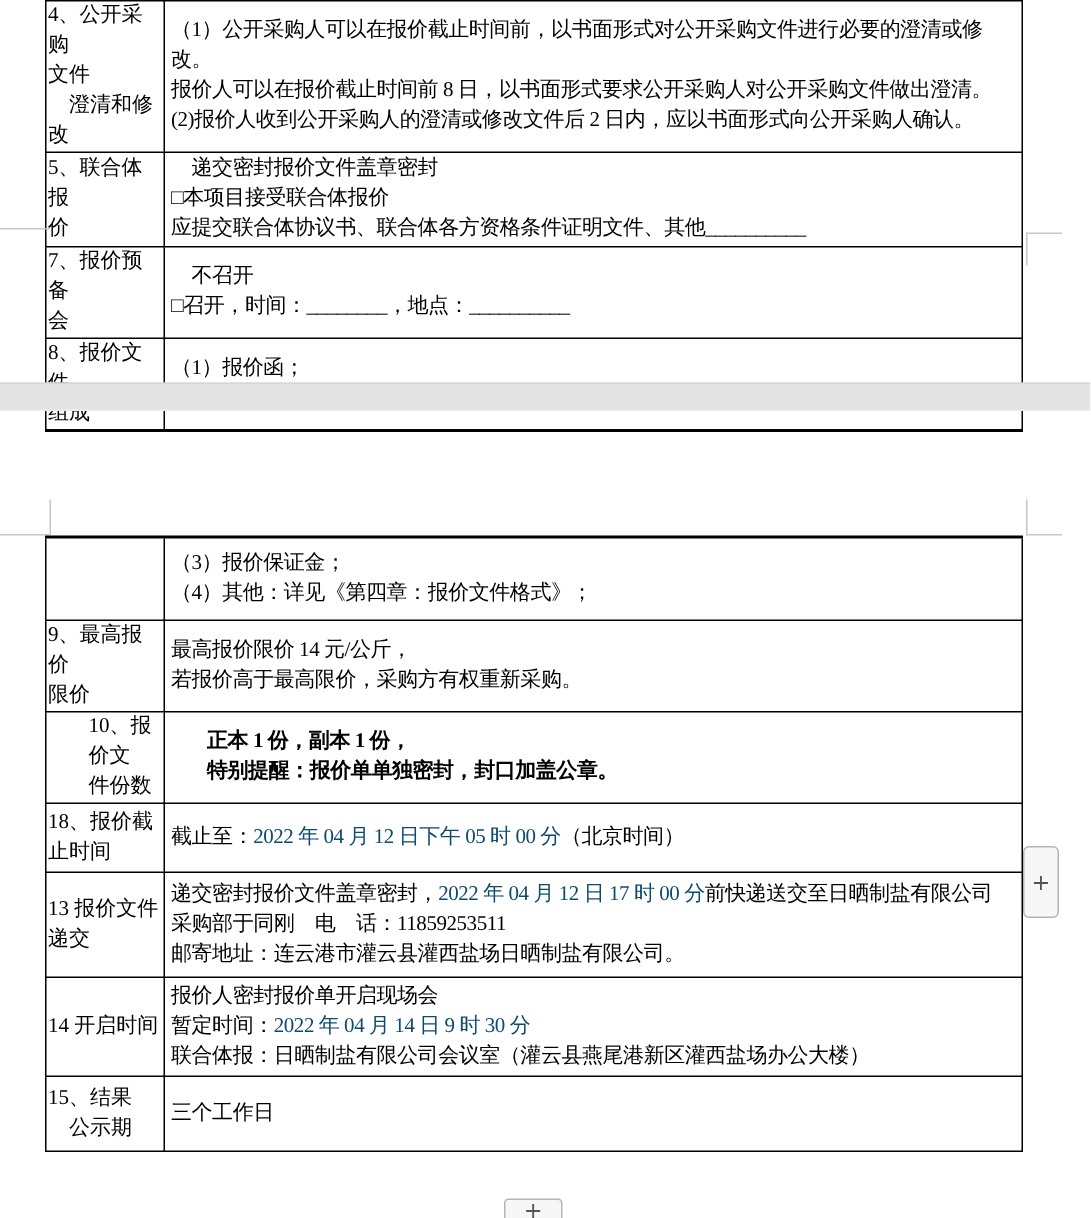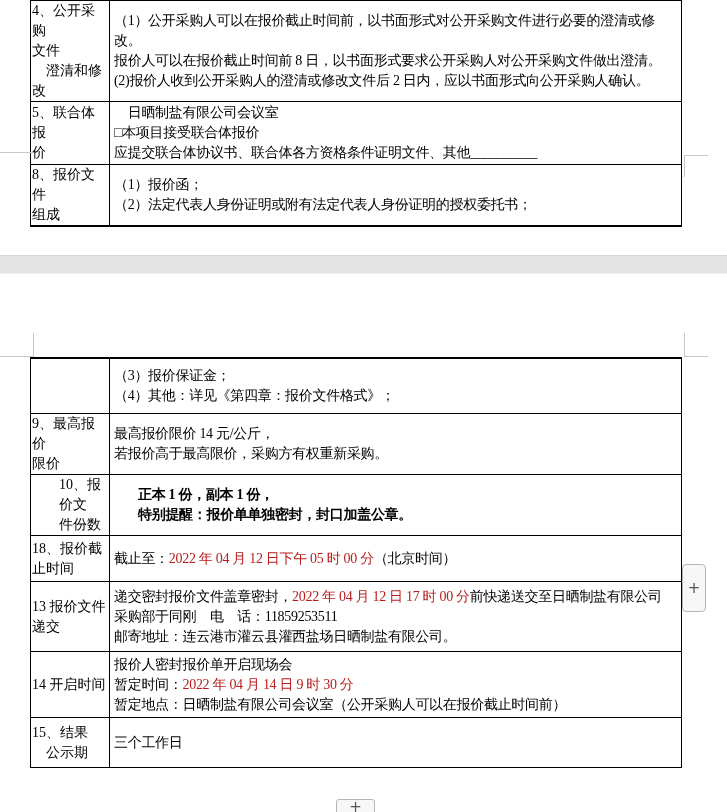--- a/index.html
+++ b/index.html
@@ -27,21 +27,21 @@
   #table1 tr:last-child td{border-bottom-width:2px;}
   #table2 tr:first-child td{border-top-width:2px;}
   #table2 tr.r8c td{height:52px;}
   #table2 tr.r9 td{height:41px;}
   #table2 tr.r10 td{height:42px;padding-left:28px;}
   #table2 tr.r11 td{height:67px;}
   #table2 tr.r12 td{height:43px;}
   #table2 tr.r13 td{height:67px;}
   #table2 tr.r14 td{height:63px;}
   #table2 tr.r15 td{height:47px;}
-  .red{color:#b91c1c;}
+  .red{color:#0c4a6e;}
   .bold{font-weight:bold;}
   .page-gap{
     position:absolute;left:0;top:255px;width:727px;height:17px;
     background:#e4e4e4;border-top:1px solid #d6d6d6;border-bottom:1px solid #ededed;
   }
   .crop{position:absolute;background:#c8c8c8;}
   .crop.h{height:1px;}
   .crop.v{width:1px;}
   .add-btn{
     position:absolute;background:#f7f7f7;border:1px solid #b5b5b5;border-radius:4px;
@@ -75,23 +75,33 @@
         <div class="line">报价人可以在报价截止时间前 8 日，以书面形式要求公开采购人对公开采购文件做出澄清。</div>
         <div class="line">(2)报价人收到公开采购人的澄清或修改文件后 2 日内，应以书面形式向公开采购人确认。</div>
       </td>
     </tr>
     <tr class="r5">
       <td class="lbl">
         <div>5、联合体报
 价</div>
       </td>
       <td class="cnt">
-        <div class="line">　日晒制盐有限公司会议室</div>
+        <div class="line">　递交密封报价文件盖章密封</div>
         <div class="line">□本项目接受联合体报价</div>
         <div class="line">应提交联合体协议书、联合体各方资格条件证明文件、其他__________</div>
+      </td>
+    </tr>
+    <tr class="r7">
+      <td class="lbl">
+        <div>7、报价预备
+会</div>
+      </td>
+      <td class="cnt">
+        <div class="line">　不召开</div>
+        <div class="line">□召开，时间：________，地点：__________</div>
       </td>
     </tr>
     <tr class="r8">
       <td class="lbl">
         <div>8、报价文件
 组成</div>
       </td>
       <td class="cnt">
         <div class="line">（1）报价函；</div>
         <div class="line">（2）法定代表人身份证明或附有法定代表人身份证明的授权委托书；</div>
@@ -166,21 +176,21 @@
         <div class="line">邮寄地址：连云港市灌云县灌西盐场日晒制盐有限公司。</div>
       </td>
     </tr>
     <tr class="r14">
       <td class="lbl">
         <div>14 开启时间</div>
       </td>
       <td class="cnt">
         <div class="line">报价人密封报价单开启现场会</div>
         <div class="line"><span>暂定时间：</span><span class="red">2022 年 04 月 14 日 9 时 30 分</span></div>
-        <div class="line">暂定地点：日晒制盐有限公司会议室（公开采购人可以在报价截止时间前）</div>
+        <div class="line">联合体报：日晒制盐有限公司会议室（灌云县燕尾港新区灌西盐场办公大楼）</div>
       </td>
     </tr>
     <tr class="r15">
       <td class="lbl">
         <div>15、结果
 　公示期</div>
       </td>
       <td class="cnt">
         <div class="line">三个工作日</div>
       </td>

